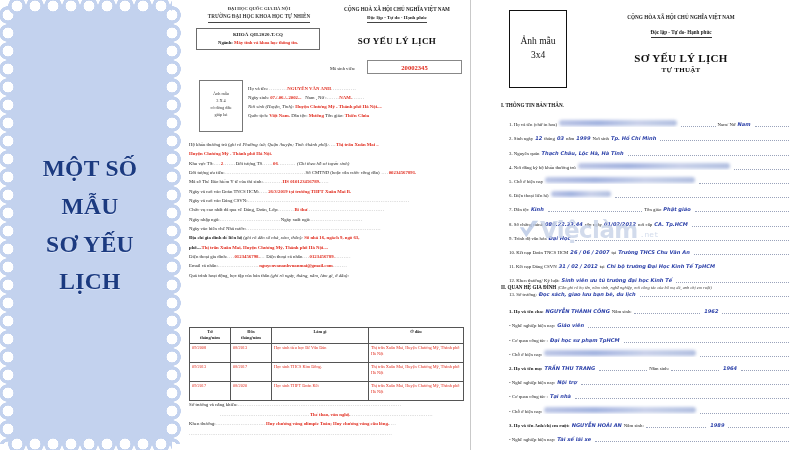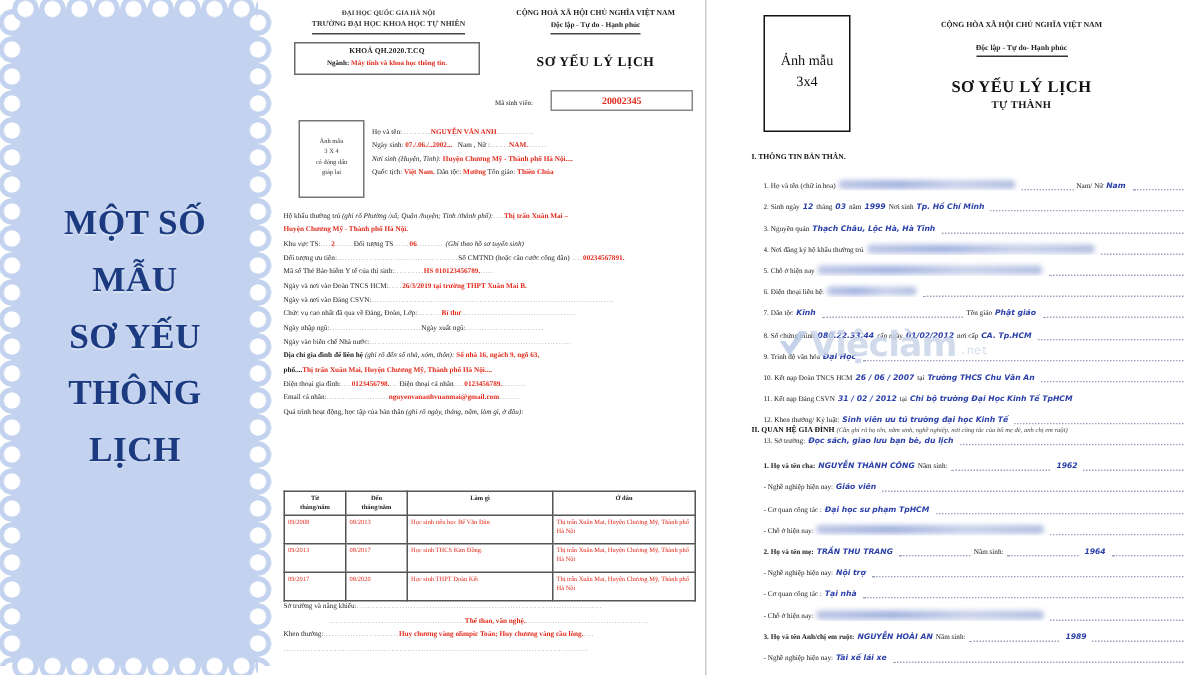--- a/index.html
+++ b/index.html
@@ -154,21 +154,20 @@
 <div class="canvas">
 
   <div class="left-panel">
     <div class="lace">
       <div class="lace-top"></div>
       <div class="lace-bot"></div>
       <div class="lace-title">
         <div>MỘT SỐ</div>
         <div>MẪU</div>
         <div>SƠ YẾU</div>
-        <div>THÔNG</div>
         <div>LỊCH</div>
       </div>
     </div>
   </div>
 
   <div class="doc doc-mid">
 
     <div class="m-head">
       <div class="m-head-l">
         <div>ĐẠI HỌC QUỐC GIA HÀ NỘI</div>
@@ -339,21 +338,21 @@
 
     <div class="r-photo">
       <div>Ảnh mẫu</div>
       <div>3x4</div>
     </div>
 
     <div class="r-head">
       <div class="h1">CỘNG HÒA XÃ HỘI CHỦ NGHĨA VIỆT NAM</div>
       <div class="h2">Độc lập - Tự do- Hạnh phúc</div>
       <div class="h3">SƠ YẾU LÝ LỊCH</div>
-      <div class="h4">TỰ THÀNH</div>
+      <div class="h4">TỰ THUẬT</div>
     </div>
 
     <div class="r-sec r-sec1">I. THÔNG TIN BẢN THÂN.</div>
 
     <div class="r-list r-list1">
 
       <div class="r-row">
         <span class="lab">1.</span>&nbsp;<span class="lab">Họ và tên (chữ in hoa)</span>
         <span class="redact" style="width:118px"></span>
         <span class="fill"></span>

